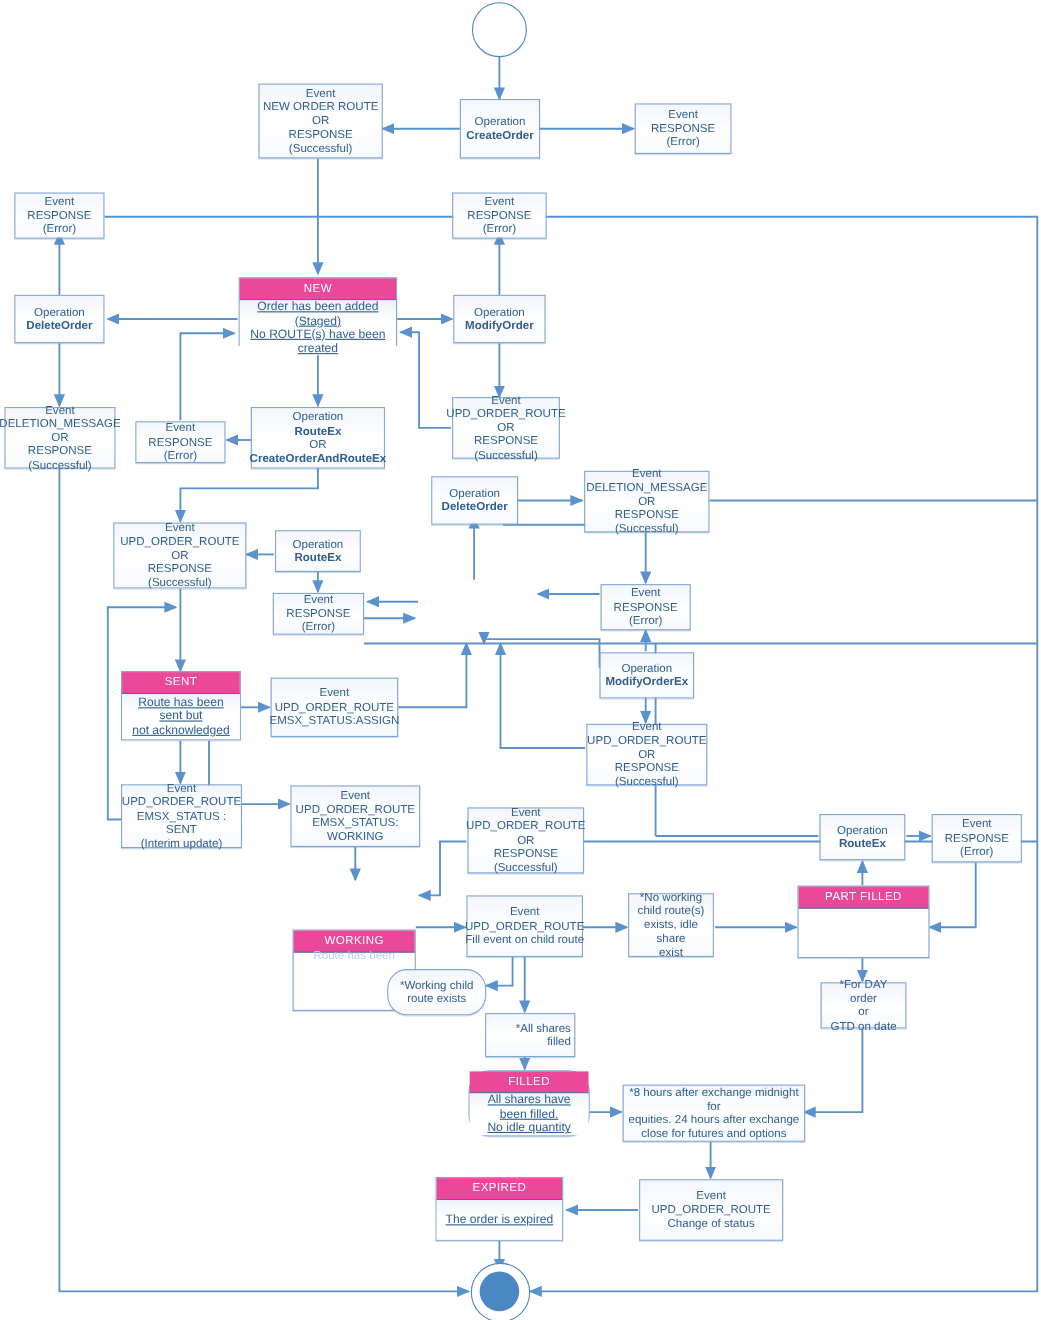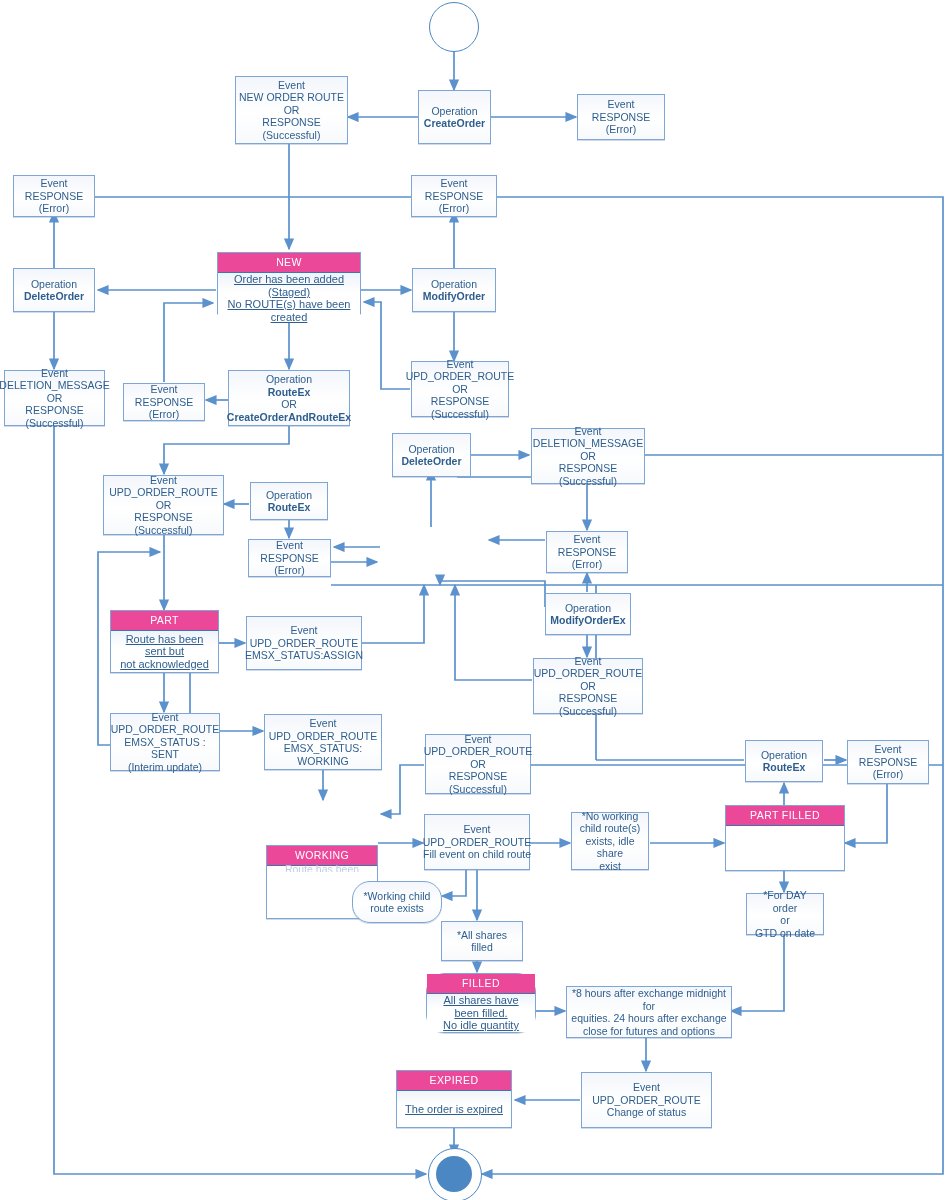--- a/index.html
+++ b/index.html
@@ -276,21 +276,21 @@
   </div>
 
   <div class="node" style="left:533px;top:658px;width:110px;height:56px;">
     <div class="txt">Event
 UPD_ORDER_ROUTE
 OR
 RESPONSE (Successful)</div>
   </div>
 
   <div class="state" style="left:110px;top:610px;width:109px;height:63px;">
-    <div class="hdr">PART</div>
+    <div class="hdr">SENT</div>
     <div class="body">Route has been sent but
 not acknowledged</div>
   </div>
 
   <div class="node" style="left:246px;top:616px;width:116px;height:54px;">
     <div class="txt">Event
 UPD_ORDER_ROUTE
 EMSX_STATUS:ASSIGN</div>
   </div>
 
@@ -350,21 +350,21 @@
     <div class="txt">*Working child
 route exists</div>
   </div>
 
   <div class="node" style="left:746px;top:893px;width:78px;height:42px;">
     <div class="txt">*For DAY order
 or
 GTD on date</div>
   </div>
 
-  <div class="node" style="left:441px;top:921px;width:82px;height:40px;">
+  <div class="node" style="left:441px;top:921px;width:82px;height:40px;text-align:right;">
     <div class="txt">*All shares filled</div>
   </div>
 
   <div class="state" style="left:426px;top:973px;width:110px;height:60px;border-radius:19px;">
     <div class="hdr">FILLED</div>
     <div class="body">All shares have been filled.
 No idle quantity</div>
   </div>
 
   <div class="node" style="left:566px;top:986px;width:166px;height:52px;">

